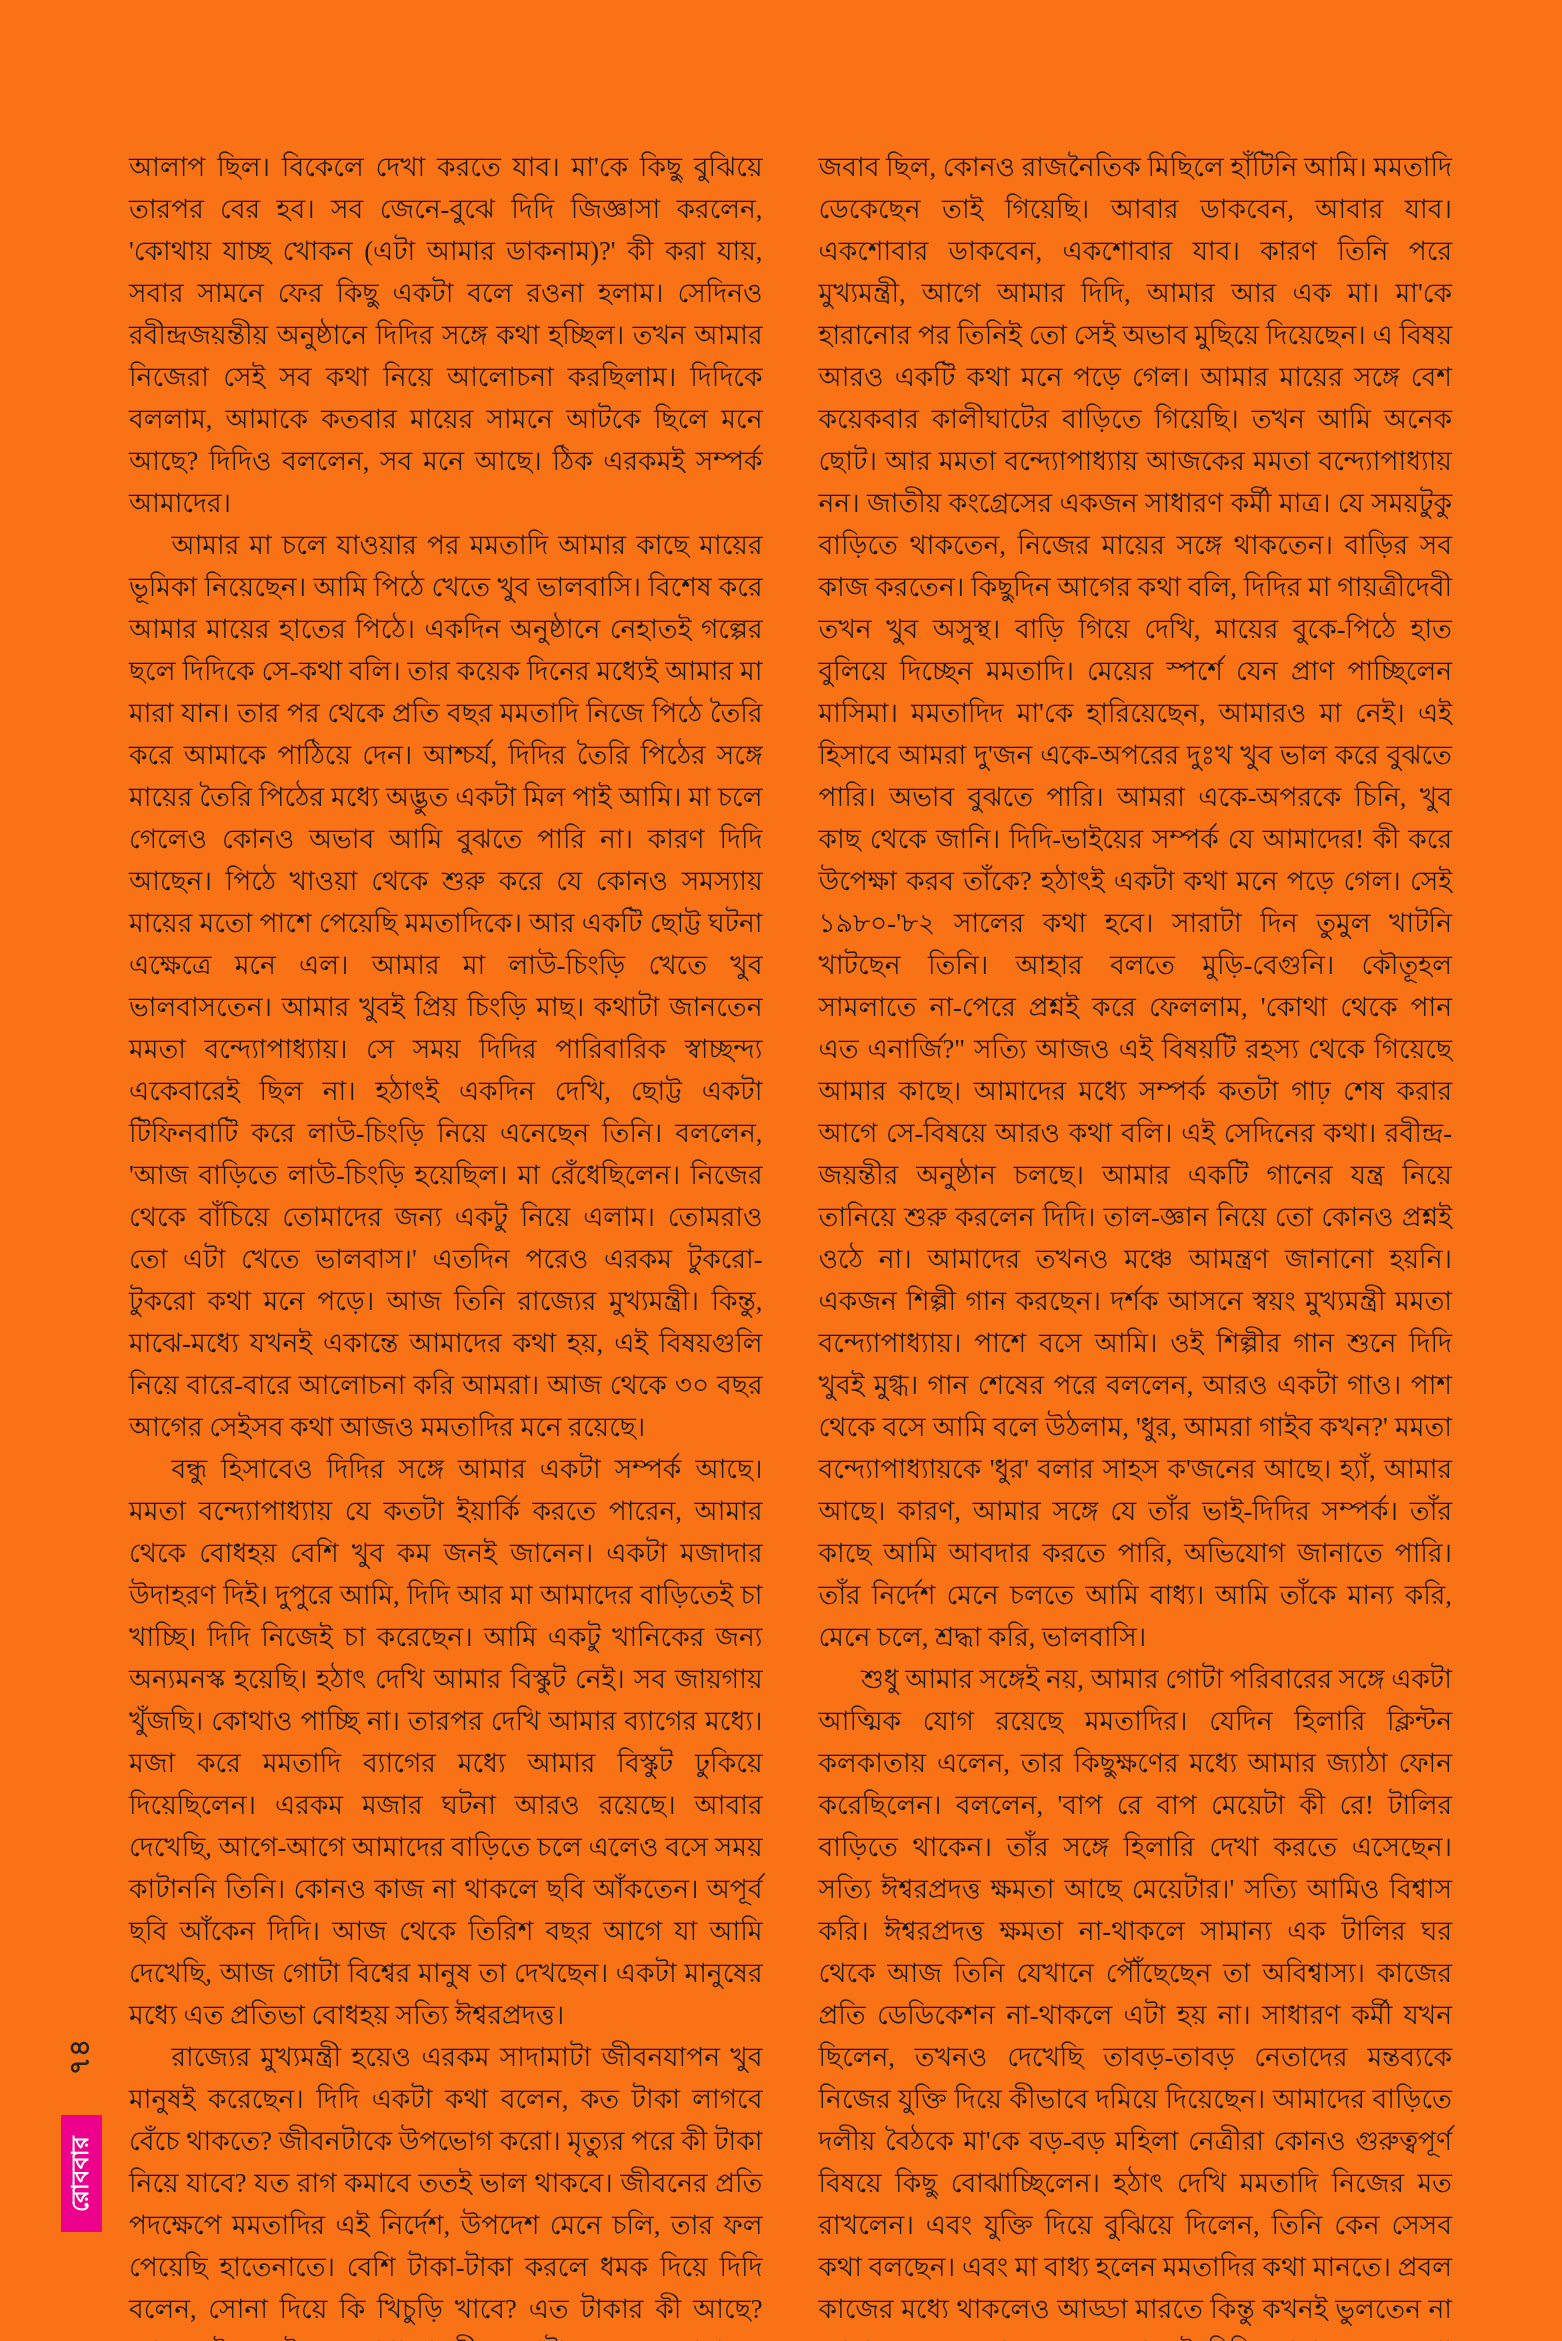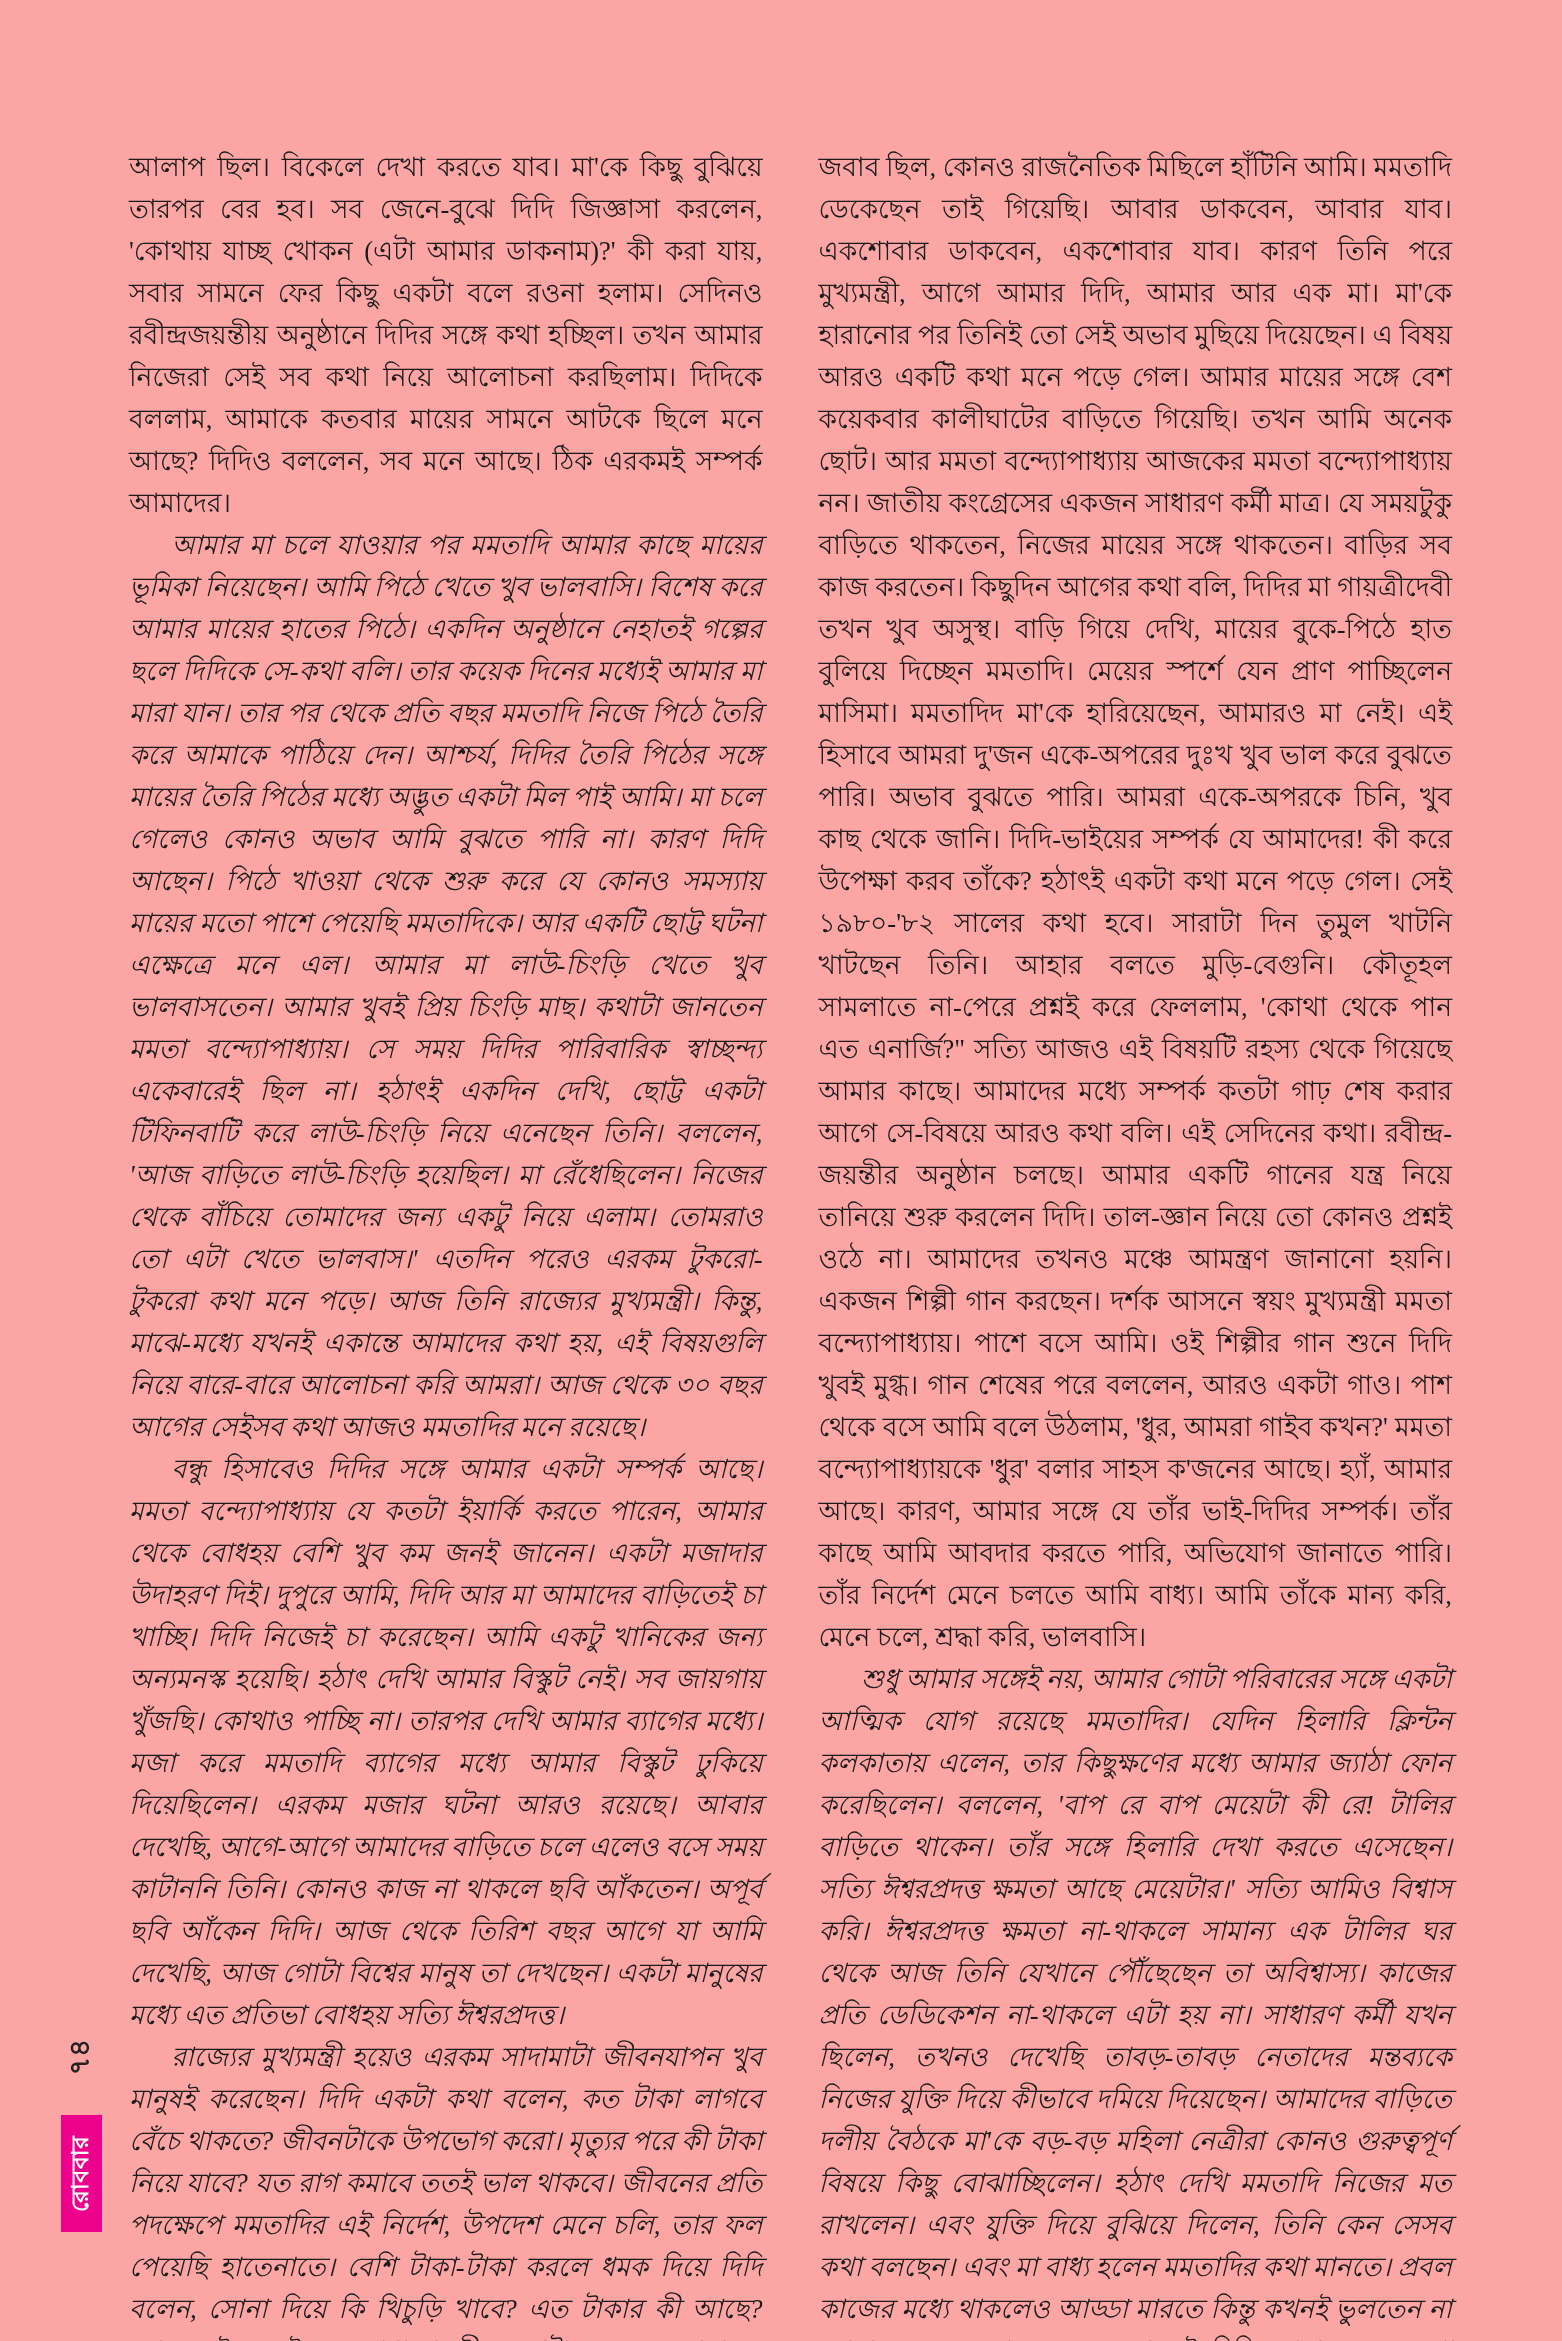--- a/index.html
+++ b/index.html
@@ -6,21 +6,21 @@
   body{
     width:1563px;
     height:2342px;
     background:#f5f4f2;
     position:relative;
     font-family:"Liberation Serif","DejaVu Serif",serif;
   }
   .page{
     position:absolute;
     inset:0;
-    background:#fca5a5;
+    background:#f97316;
   }
   .columns{
     position:absolute;
     left:129px;
     top:146px;
     width:1323px;
     display:flex;
     gap:56px;
   }
   .column{
@@ -30,21 +30,20 @@
     line-height:42px;
     color:#1b1b1b;
     text-align:justify;
   }
   .column p{
     margin:0;
     padding:0;
   }
   .column p.indent{
     text-indent:1.6em;
-    font-style:italic;
   }
   
   .side-strip{
     position:absolute;
     left:58px;
     top:2232px;
     transform-origin:0 0;
     transform:rotate(-90deg);
     display:flex;
     align-items:center;

